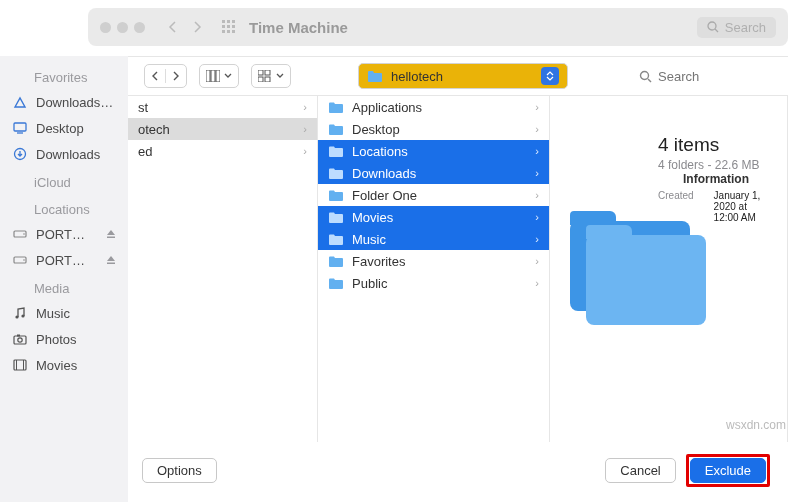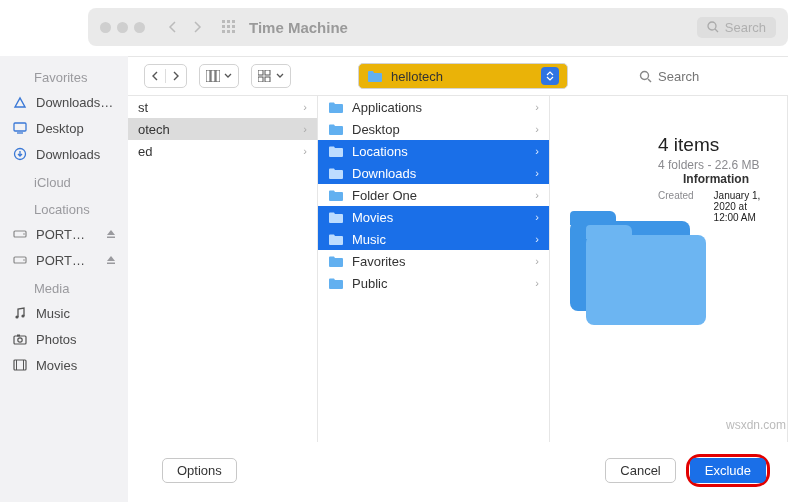--- a/index.html
+++ b/index.html
@@ -52,24 +52,24 @@
   .preview .f1::before{content:"";position:absolute;left:0;top:-10px;width:46px;height:14px;background:#3d95e6;border-radius:4px 6px 0 0;}
   .preview .meta { margin-top:24px; }
   .preview .title { font-size:19px; color:#222; margin-bottom:2px;}
   .preview .sub { color:#8a8a8e; font-size:12px; }
   .preview .info-h { font-size:12px; font-weight:600; color:#333; margin-bottom:4px;padding-left:25px;}
   .preview .kv { display:flex; gap:20px; font-size:10px; }
   .preview .kv .k{color:#8a8a8e;}
   .preview .kv .v{color:#222;}
 
   
-  .bottom { position:absolute; left:144px; right:12px; bottom:14px; height:36px; display:flex; align-items:center; padding:0 18px; }
+  .bottom { position:absolute; left:124px; right:12px; bottom:14px; height:36px; display:flex; align-items:center; padding:0 18px; }
   .btn { border:1px solid #c8c8c8; background:#fff; border-radius:5px; padding:4px 14px; font-size:13px; color:#333; }
   .btn.primary { background:#1a6fe8; color:#fff; border-color:#1a6fe8; }
-  .exclude-wrap { border:3px solid #e20000; padding:1px; border-radius:14px; margin-left:10px;}
+  .exclude-wrap { border:3px solid #e20000; padding:1px; border-radius:2px; margin-left:10px;}
   .spacer{flex:1;}
 
   .watermark { position:absolute; right:14px; bottom:70px; font-size:12px; color:#bbb;}
 
   svg { display:block; }
 </style>
 </head>
 <body>
 
 <div class="topbar">

